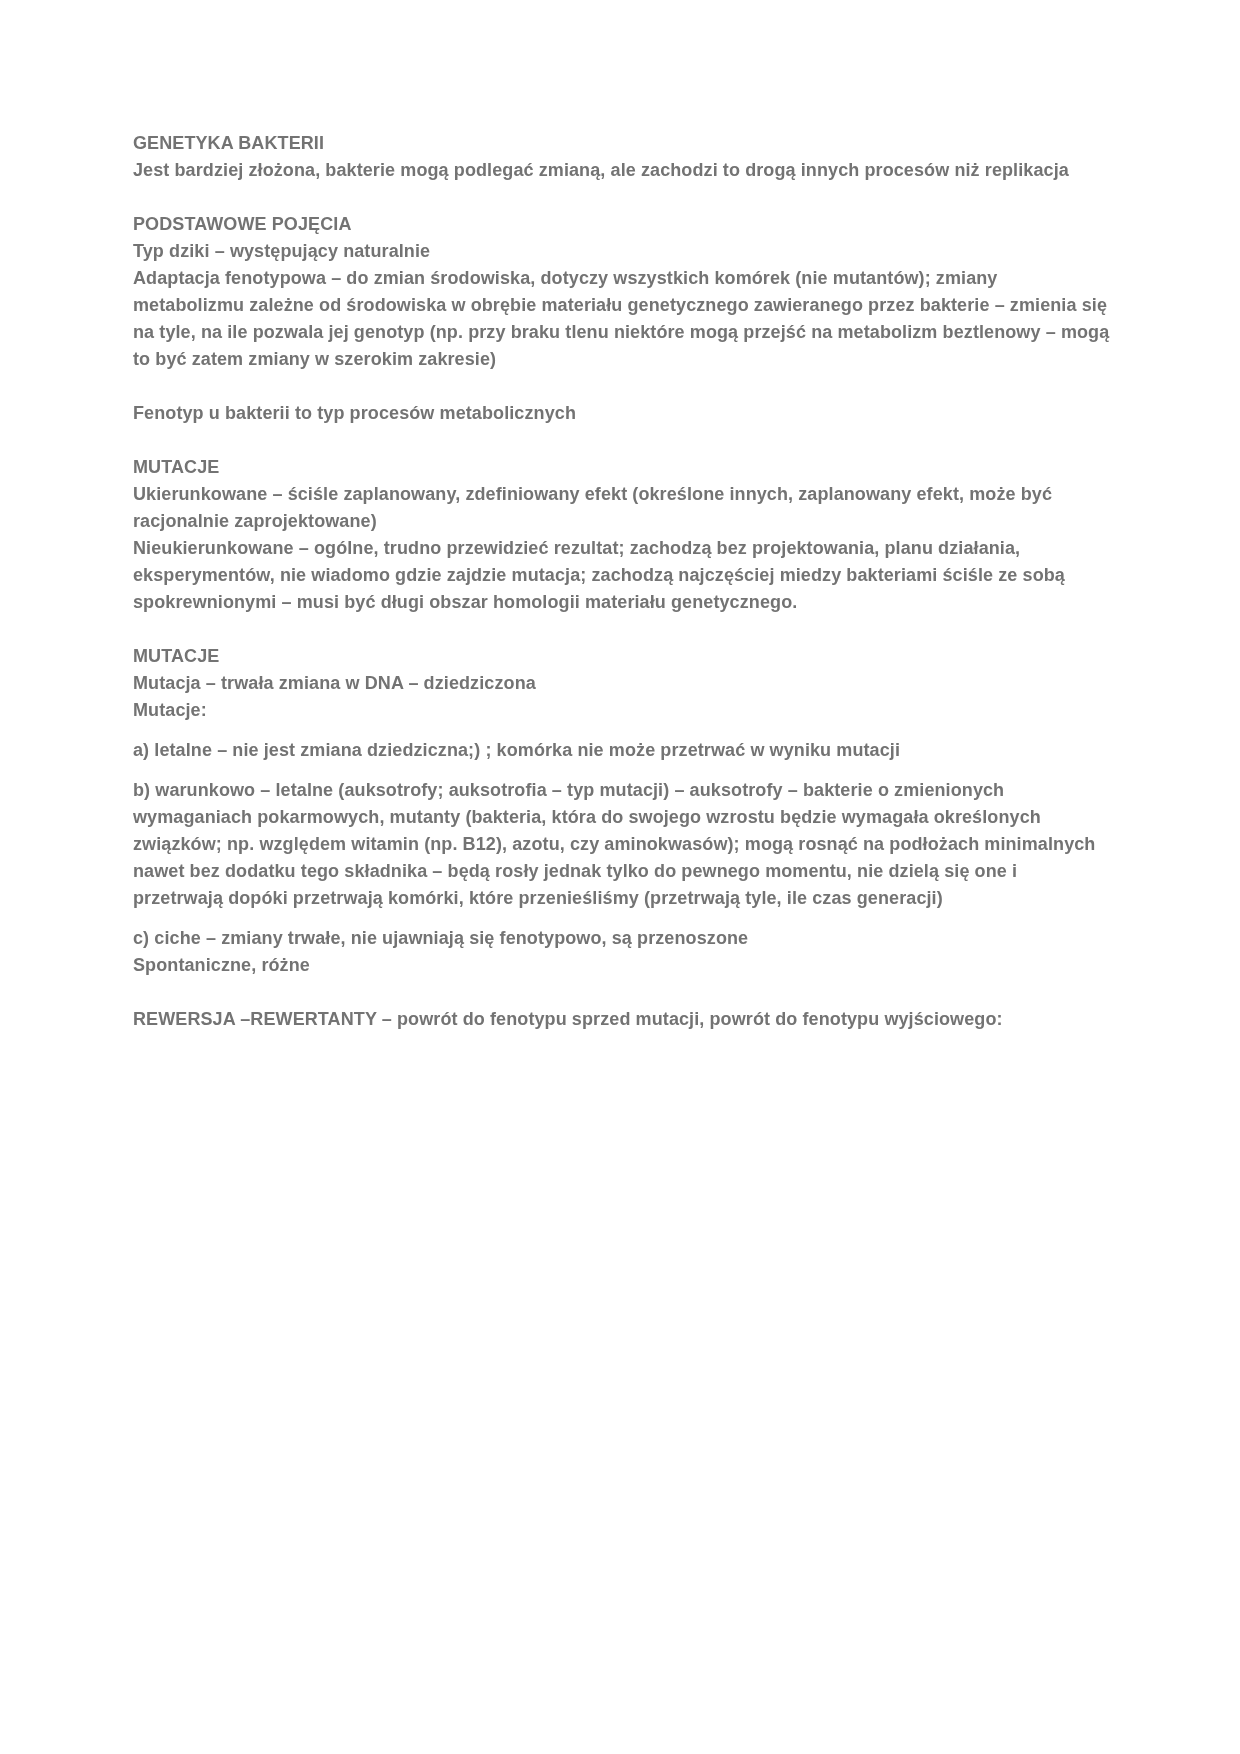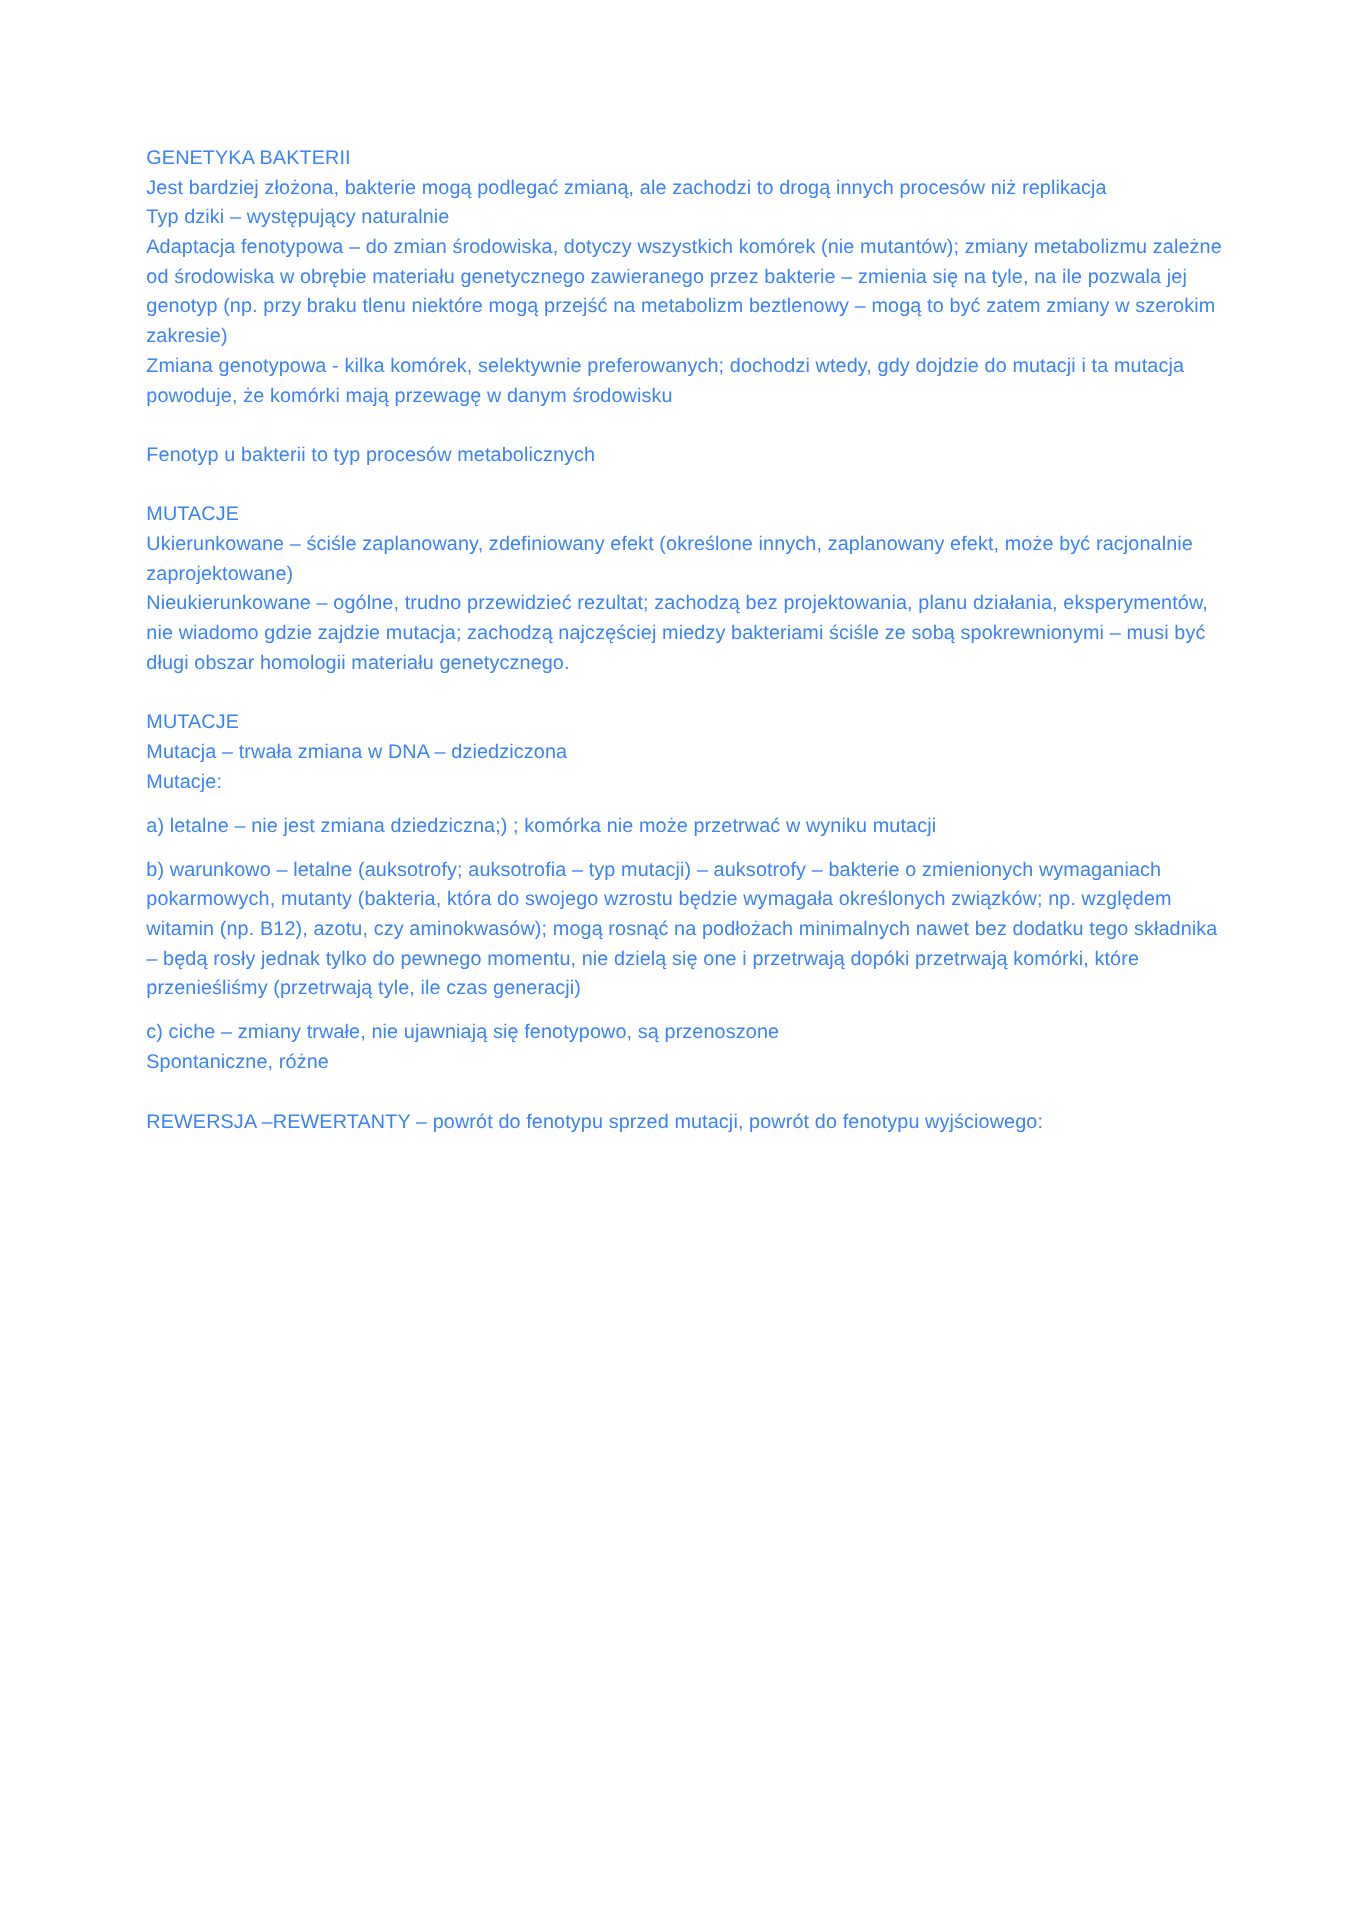--- a/index.html
+++ b/index.html
@@ -20,24 +20,24 @@
     top: 0;
     width: 1240px;
     height: 1754px;
     background: #ffffff;
   }
   .content {
     position: absolute;
     left: 133px;
     top: 130px;
     width: 978px;
-    color: #3b82f6;
+    color: #737373;
     font-size: 18px;
     line-height: 27px;
-    font-weight: 400;
+    font-weight: 700;
     letter-spacing: 0.1px;
     -webkit-font-smoothing: antialiased;
   }
   .content p {
     margin: 0;
     padding: 0;
   }
   
   .sp { margin-top: 27px !important; }
   
@@ -48,23 +48,23 @@
 </style>
 </head>
 <body>
 
 <div class="page">
   <div class="content">
 
     <p>GENETYKA BAKTERII</p>
     <p>Jest bardziej złożona, bakterie mogą podlegać zmianą, ale zachodzi to drogą innych procesów niż replikacja</p>
 
+    <p class="sp">PODSTAWOWE POJĘCIA</p>
     <p>Typ dziki – występujący naturalnie</p>
     <p>Adaptacja fenotypowa – do zmian środowiska, dotyczy wszystkich komórek (nie mutantów); zmiany metabolizmu zależne od środowiska w obrębie materiału genetycznego zawieranego przez bakterie – zmienia się na tyle, na ile pozwala jej genotyp (np. przy braku tlenu niektóre mogą przejść na metabolizm beztlenowy – mogą to być zatem zmiany w szerokim zakresie)</p>
-    <p>Zmiana genotypowa - kilka komórek, selektywnie preferowanych; dochodzi wtedy, gdy dojdzie do mutacji i ta mutacja powoduje, że komórki mają przewagę w danym środowisku</p>
 
     <p class="sp">Fenotyp u bakterii to typ procesów metabolicznych</p>
 
     <p class="sp">MUTACJE</p>
     <p>Ukierunkowane – ściśle zaplanowany, zdefiniowany efekt (określone innych, zaplanowany efekt, może być racjonalnie zaprojektowane)</p>
     <p>Nieukierunkowane – ogólne, trudno przewidzieć rezultat; zachodzą bez projektowania, planu działania, eksperymentów, nie wiadomo gdzie zajdzie mutacja; zachodzą najczęściej miedzy bakteriami ściśle ze sobą spokrewnionymi – musi być długi obszar homologii materiału genetycznego.</p>
 
 
     <p class="sp">MUTACJE</p>
     <p>Mutacja – trwała zmiana w DNA – dziedziczona</p>

